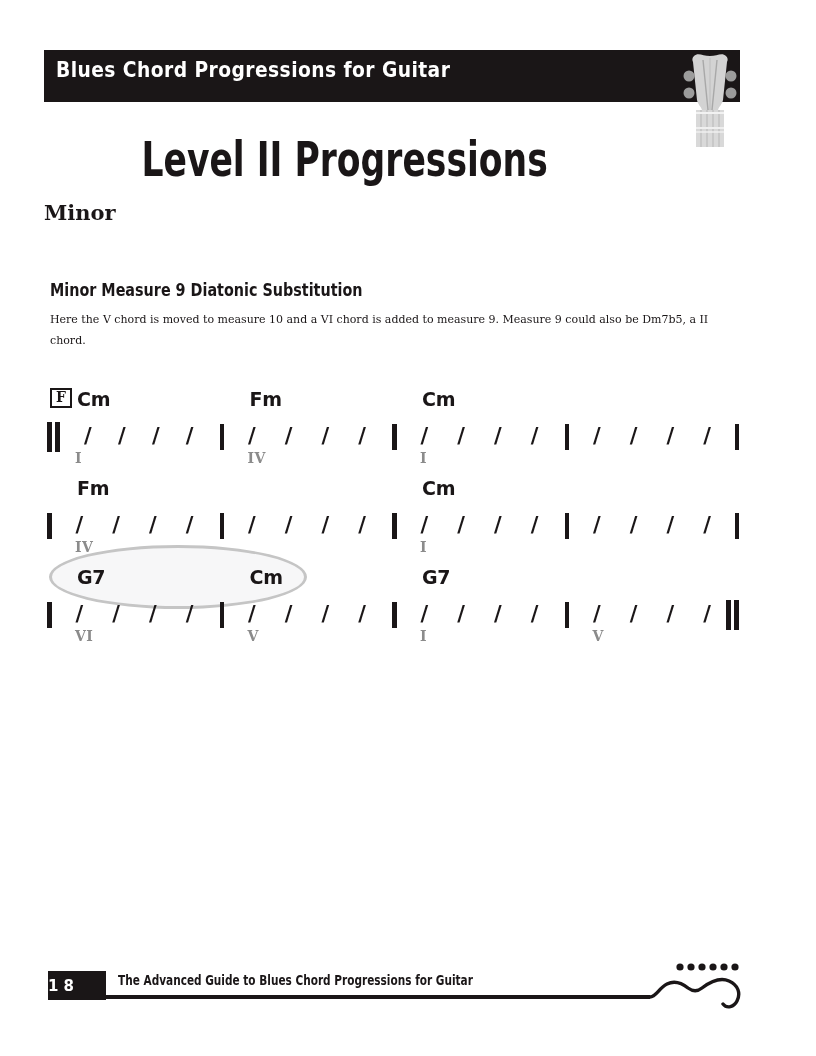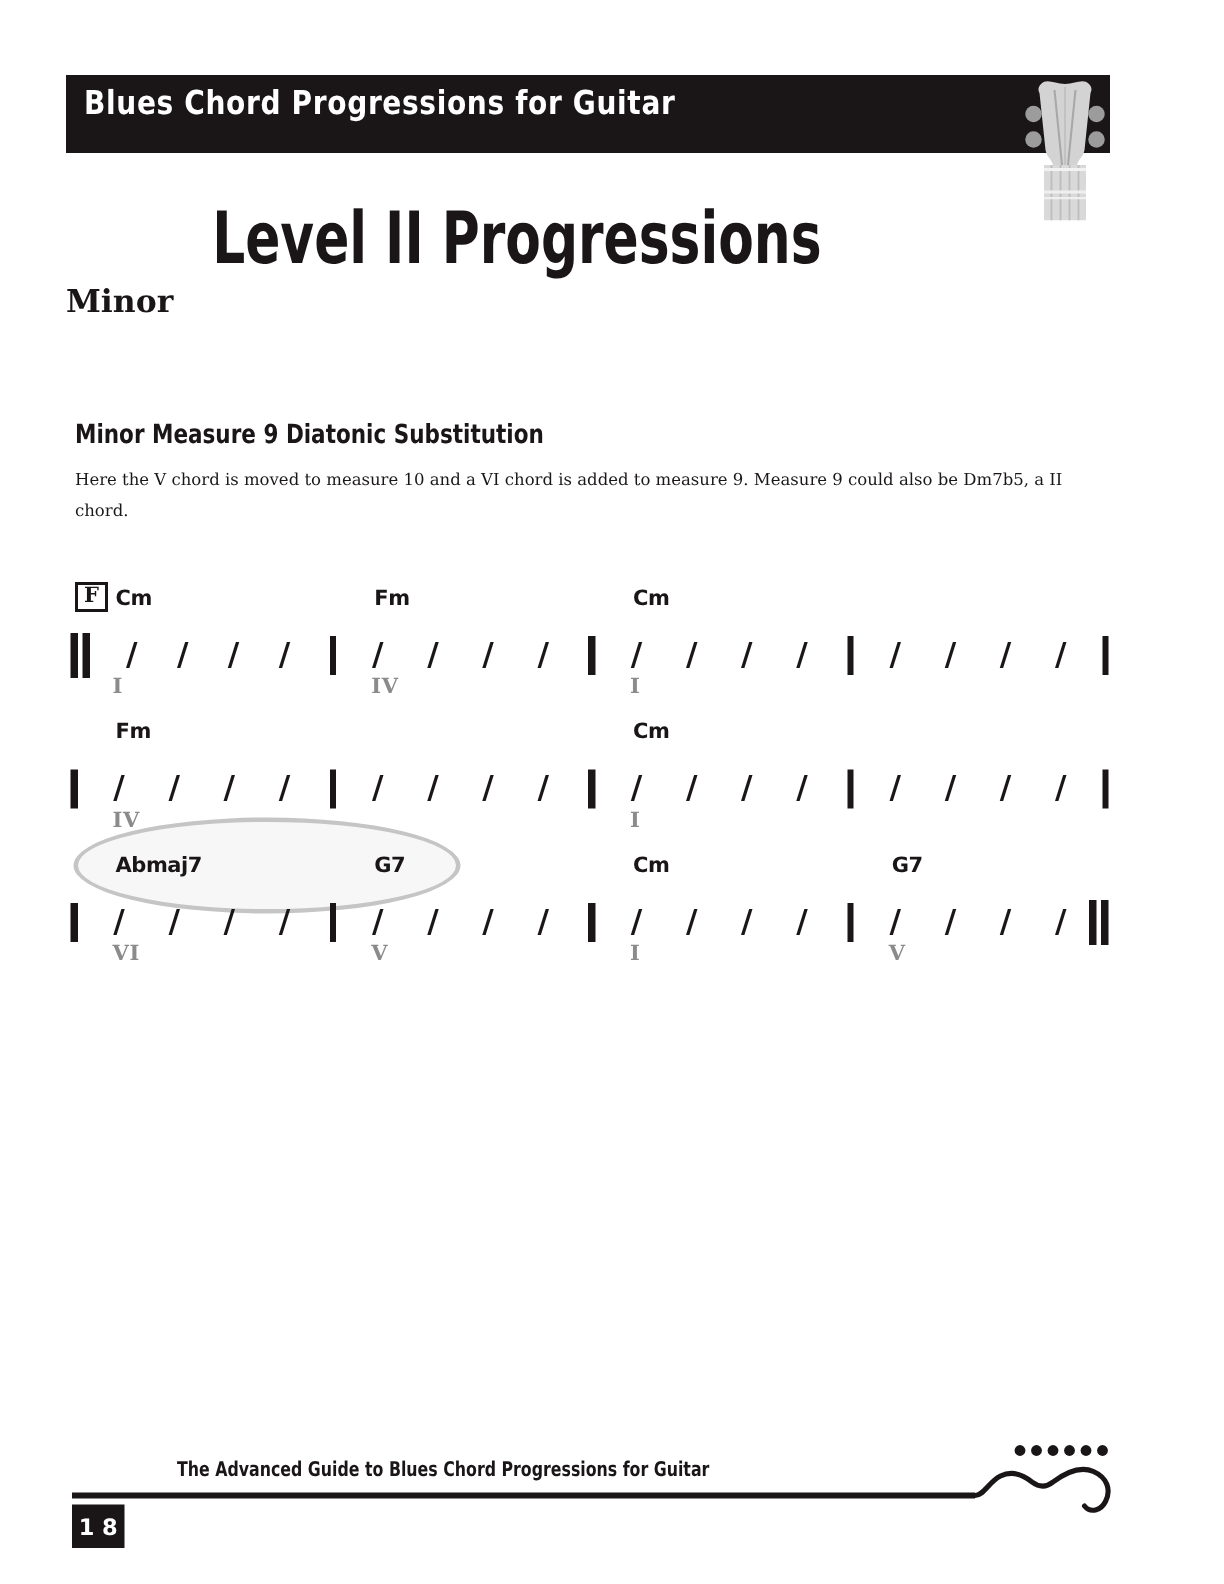--- a/index.html
+++ b/index.html
@@ -18,59 +18,59 @@
   .header-title{display:inline-block;color:#fff;font-weight:800;font-size:22px;
                 margin:7px 0 0 12px;letter-spacing:.5px;
                 transform:scaleX(.85);transform-origin:left center;white-space:nowrap;}
   .headstock{position:absolute;left:682px;top:52px;}
 
   
   .title-wrap{position:absolute;left:44px;top:134px;width:696px;text-align:left;}
   .page-title{font-size:48px;font-weight:800;letter-spacing:0;line-height:1.05;
               transform:scaleX(.72);transform-origin:center;white-space:nowrap;}
   .page-subtitle{font-family:"DejaVu Serif",serif;font-size:21px;font-weight:700;
-                 margin-top:4px;}
+                 margin-top:16px;}
 
   
   .section-heading{position:absolute;left:50px;top:280px;font-size:17.5px;font-weight:800;
                    transform:scaleX(.82);transform-origin:left center;white-space:nowrap;}
   .body-text{position:absolute;left:50px;top:309px;width:692px;
              font-family:"DejaVu Serif",serif;font-size:11px;line-height:21px;}
 
   
   .chart{position:absolute;left:47px;top:388px;width:690px;height:270px;}
   .system{position:absolute;left:0;width:690px;height:80px;}
   .chord-row,.slash-row,.numeral-row{position:absolute;left:0;right:0;
         display:grid;grid-template-columns:repeat(4,1fr);}
   .chord-row{top:0;height:26px;}
   .slash-row{top:33px;height:31px;}
   .numeral-row{top:62px;height:18px;}
   .chord-cell{position:relative;padding-left:30px;}
-  .chord{font-size:14px;font-weight:800;letter-spacing:-.3px;position:relative;z-index:2;}
+  .chord{font-size:19px;font-weight:800;letter-spacing:-.3px;position:relative;z-index:2;}
   .rehearsal{position:absolute;left:3px;top:0;border:2px solid var(--ink);
              font-family:"DejaVu Serif",serif;font-weight:700;font-size:14px;
              line-height:15px;padding:0 4px 1px 4px;background:#fff;z-index:2;}
   .measure{position:relative;display:flex;align-items:center;height:31px;}
   .slashes{flex:1;display:flex;justify-content:space-between;
            padding:0 26px 0 24px;position:relative;z-index:2;}
   .slash{font-size:21px;font-weight:700;line-height:1;color:var(--ink);}
   .barline{display:flex;gap:3px;align-items:center;flex:0 0 auto;position:relative;z-index:2;}
   .barline .b{width:4.5px;height:26px;background:var(--ink);}
   .barline.double .b{width:5px;height:30px;}
   .endbar{position:absolute;right:-2px;top:0;height:31px;}
   .numeral-cell{padding-left:28px;font-family:"DejaVu Serif",serif;font-weight:700;
                 font-size:14px;color:var(--numeral);letter-spacing:.5px;}
   .highlight-ellipse{position:absolute;left:2px;top:-21px;width:258px;height:64px;
                      border:3px solid var(--hl-stroke);border-radius:50%;
                      background:rgba(242,242,245,.65);z-index:1;}
 
   
   .footer-rule{position:absolute;left:48px;top:995px;width:602px;height:4px;background:var(--ink);}
-  .page-num-box{position:absolute;left:48px;top:971px;width:35px;height:29px;
-                background:var(--ink);display:flex;align-items:center;justify-content:center;margin-top:32px;}
+  .page-num-box{position:absolute;left:48px;top:971px;width:58px;height:29px;
+                background:var(--ink);display:flex;align-items:center;}
   .page-num-box span{color:#fff;font-size:15px;font-weight:800;letter-spacing:5px;
                      margin-right:-5px;}
   .footer-text{position:absolute;left:118px;top:972px;font-size:13.5px;font-weight:800;
                transform:scaleX(.78);transform-origin:left center;white-space:nowrap;}
   .guitar-body{position:absolute;left:640px;top:956px;}
 </style>
 </head>
 <body>
 
 <div class="page">
@@ -229,21 +229,20 @@
         <div class="numeral-row">
           <div class="numeral-cell">IV</div>
           <div class="numeral-cell"></div>
           <div class="numeral-cell">I</div>
           <div class="numeral-cell"></div>
         </div>
       </div>
       <div class="system" style="top: 178px;">
         <div class="highlight-ellipse"></div>
         <div class="chord-row">
-          <div class="chord-cell"><span class="chord">Abmaj7</span></div>
           <div class="chord-cell"><span class="chord">G7</span></div>
           <div class="chord-cell"><span class="chord">Cm</span></div>
           <div class="chord-cell"><span class="chord">G7</span></div>
         </div>
         <div class="slash-row">
           <div class="measure">
             <div class="barline">
               <div class="b"></div>
             </div>
             <div class="slashes">

